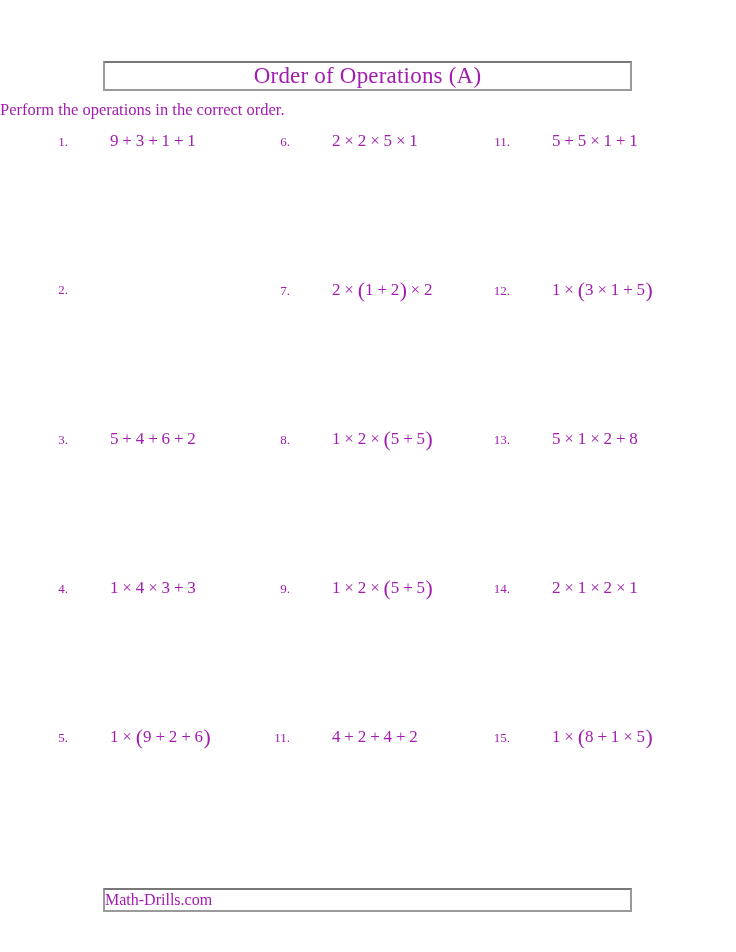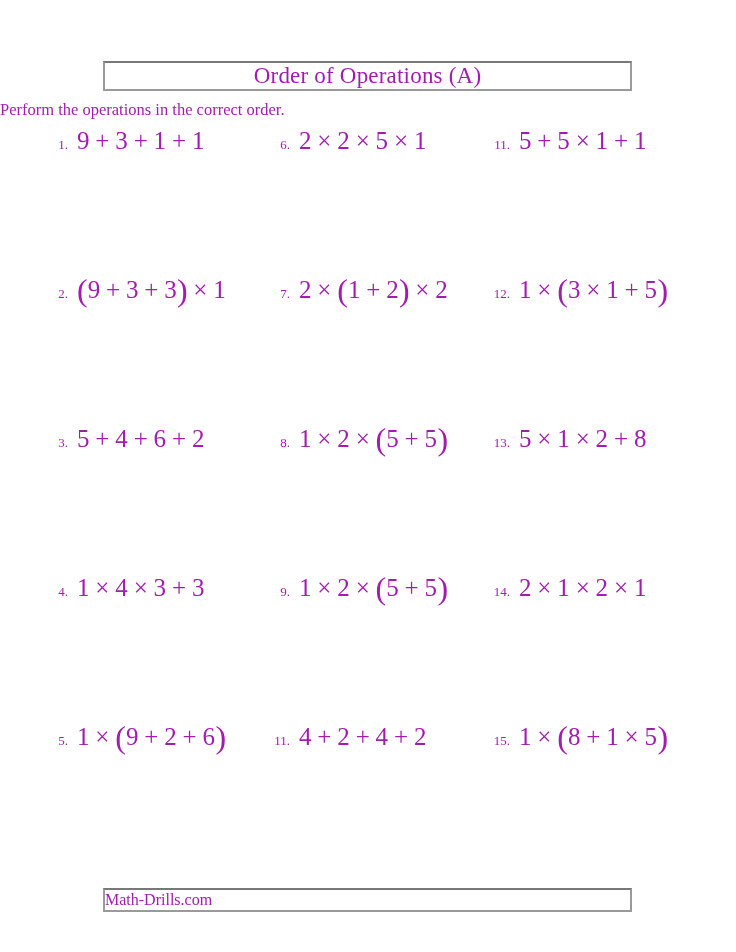--- a/index.html
+++ b/index.html
@@ -54,23 +54,24 @@
     white-space: nowrap;
   }
   .prob-num {
     flex: none;
     width: 30px;
     text-align: right;
     font-size: 13px;
     margin-right: 9px;
   }
   .prob-expr {
-    font-size: 25px;
+    font-size: 17px;
     word-spacing: -1px;
     letter-spacing: 0.3px;
+    margin-left: 33px;
   }
   .prob-expr .paren {
     font-size: 1.28em;
     vertical-align: -0.09em;
     letter-spacing: 0;
   }
   .footer-box {
     position: absolute;
     left: 103px;
     top: 888px;
@@ -98,21 +99,20 @@
 
   <div class="subtitle">Perform the operations in the correct order.</div>
 
   <div class="problems">
     <div class="problem">
       <span class="prob-num">1.</span>
       <span class="prob-expr">9 + 3 + 1 + 1</span>
     </div>
     <div class="problem">
       <span class="prob-num">2.</span>
-      <span class="prob-expr"><span class="paren">(</span>9 + 3 + 3<span class="paren">)</span> × 1</span>
     </div>
     <div class="problem">
       <span class="prob-num">3.</span>
       <span class="prob-expr">5 + 4 + 6 + 2</span>
     </div>
     <div class="problem">
       <span class="prob-num">4.</span>
       <span class="prob-expr">1 × 4 × 3 + 3</span>
     </div>
     <div class="problem">

